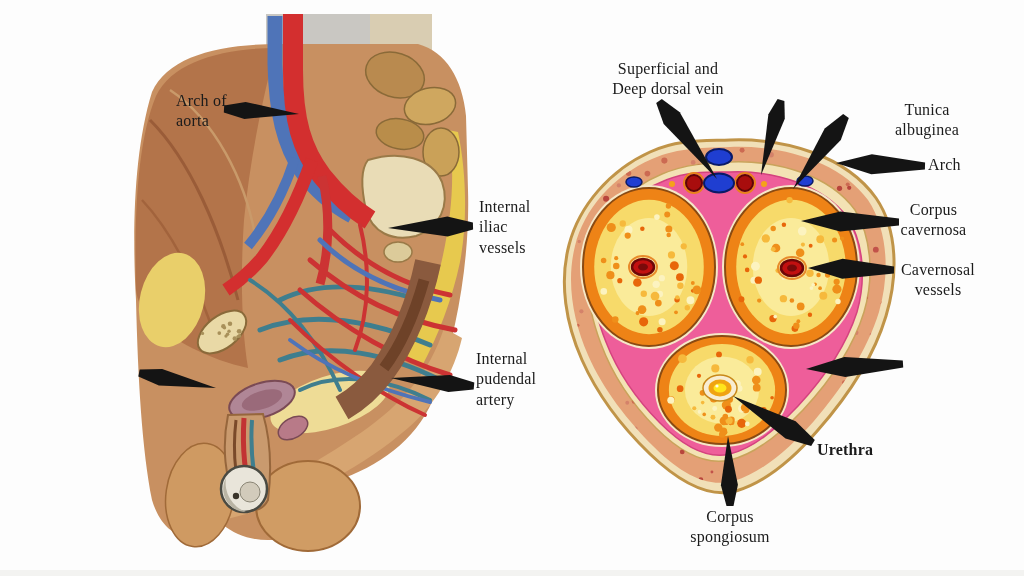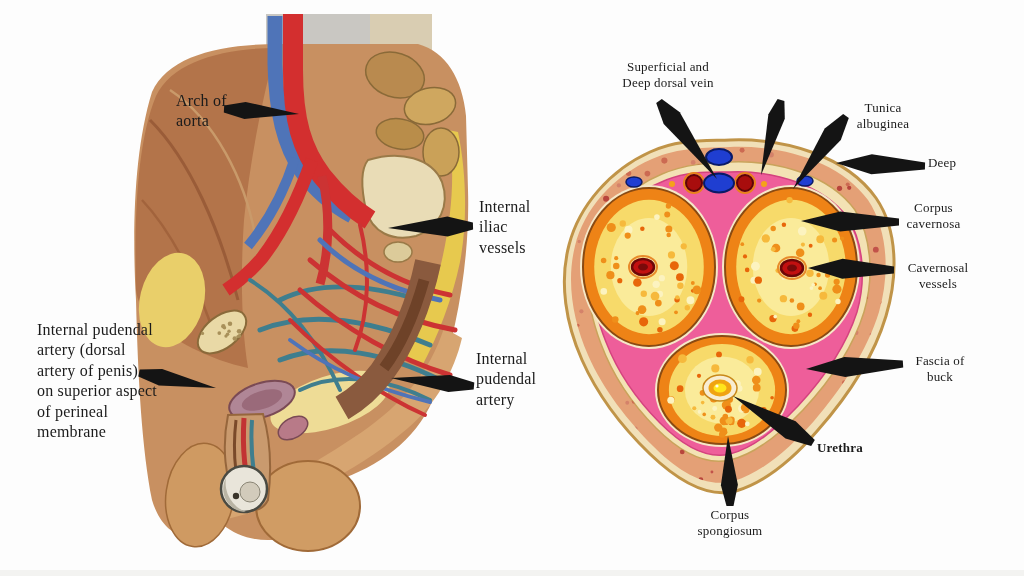--- a/index.html
+++ b/index.html
@@ -3,21 +3,21 @@
 <meta charset="utf-8">
 <style>
   html,body{margin:0;padding:0;}
   #stage{
     position:relative;width:1024px;height:576px;background:#fdfdfd;
     overflow:hidden;font-family:"Liberation Serif","DejaVu Serif",serif;
   }
   #art{position:absolute;left:0;top:0;}
   .lbl{
     position:absolute;color:#1b1b1b;white-space:pre-line;
-    font-size:13px;line-height:1.24;letter-spacing:.2px;
+    font-size:16px;line-height:1.24;letter-spacing:.2px;
   }
   .lbl.sm{font-size:16px;line-height:1.28;font-family:Liberation Serif, serif;}
   .lbl.ctr{text-align:center;}
   #bottom-strip{position:absolute;left:0;bottom:0;width:1024px;height:6px;background:#f3f3f1;}
 </style>
 </head>
 <body>
 
 <div id="stage">
 
@@ -554,39 +554,31 @@
         <polygon points="814.8,440.0 795.7,421.2 733.0,396.0 785.5,438.5 811.2,446.0" fill="#141414"></polygon>
         <polygon points="733.5,505.9 737.9,484.8 728.0,436.0 720.9,485.2 726.5,506.1" fill="#141414"></polygon>
       </g>
 </svg>
 
 <div class="lbl sm" style="left:176px;top:91px;">Arch of
 aorta</div>
 <div class="lbl sm" style="left:479px;top:197px;">Internal
 iliac
 vessels</div>
-<div class="lbl sm" style="left:37px;top:320px;">Internal pudendal
-artery (dorsal
-artery of penis)
-on superior aspect
-of perineal
-membrane</div>
 <div class="lbl sm" style="left:476px;top:349px;">Internal
 pudendal
 artery</div>
 
 <div class="lbl ctr" style="left:598px;top:59px;width:140px;">Superficial and
 Deep dorsal vein</div>
-<div class="lbl ctr" style="left:828px;top:100px;width:110px;">Tunica
+<div class="lbl ctr" style="left:872px;top:100px;width:110px;">Tunica
 albuginea</div>
-<div class="lbl" style="left:928px;top:155px;">Deep</div>
+<div class="lbl" style="left:928px;top:155px;">Arch</div>
 <div class="lbl ctr" style="left:881px;top:200px;width:105px;">Corpus
 cavernosa</div>
 <div class="lbl ctr" style="left:884px;top:260px;width:108px;">Cavernosal
 vessels</div>
-<div class="lbl ctr" style="left:888px;top:353px;width:104px;">Fascia of
-buck</div>
 <div class="lbl" style="left:817px;top:440px;font-weight:bold;">Urethra</div>
 <div class="lbl ctr" style="left:674px;top:507px;width:112px;">Corpus
 spongiosum</div>
 
 <div id="bottom-strip"></div>
 </div>
 
 </body></html>

